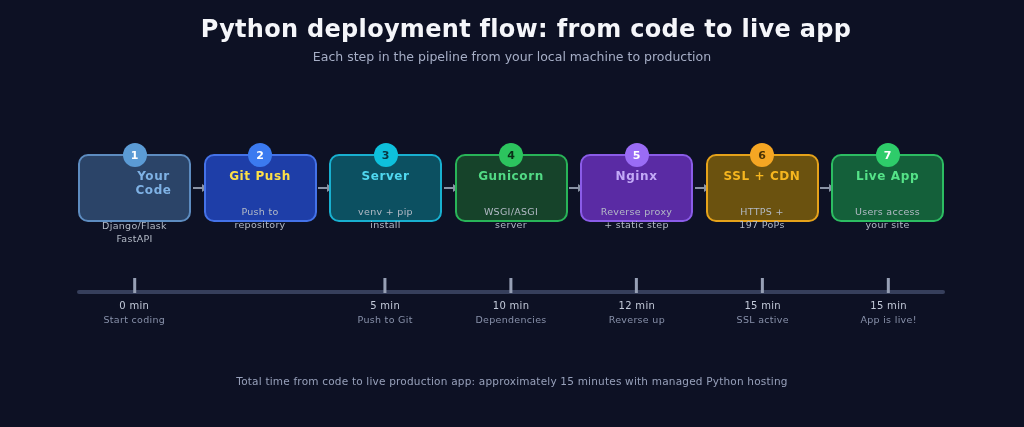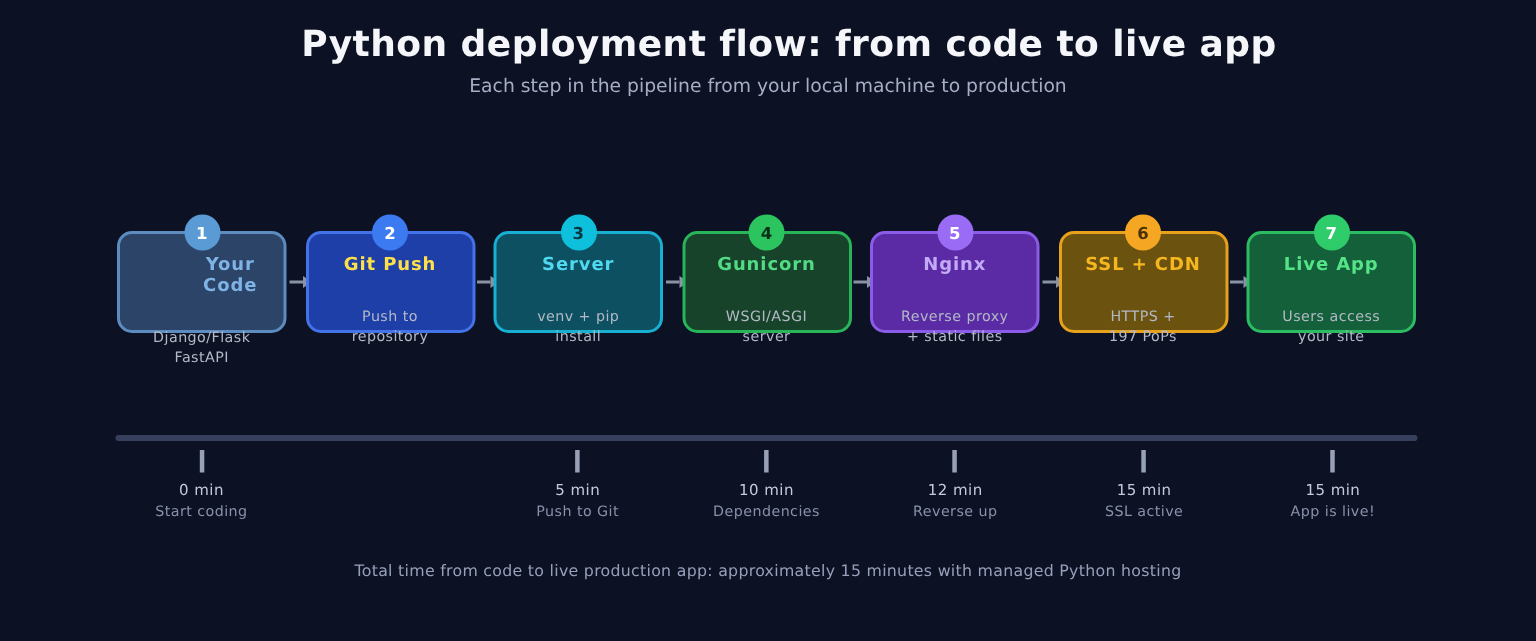--- a/index.html
+++ b/index.html
@@ -57,21 +57,21 @@
     content:"";position:absolute;right:-6px;top:-3px;
     border-top:4px solid transparent;border-bottom:4px solid transparent;
     border-left:6px solid #8a93a5;
   }
   
   .timeline-bar{
     position:absolute;left:77px;top:290px;width:868px;height:4px;
     background:#363f5c;border-radius:2px;
   }
   .milestones{
-    position:absolute;left:77px;top:300px;width:868px;height:55px;text-decoration:underline;
+    position:absolute;left:77px;top:278px;width:868px;height:55px;text-decoration:underline;
   }
   .milestone{
     position:absolute;top:0;transform:translateX(-50%);
     text-align:center;white-space:nowrap;
   }
   .tick{
     width:3px;height:15px;background:#97a0b5;margin:0 auto;
   }
   .m-time{
     margin-top:7px;font-size:10px;color:#c3cad9;letter-spacing:0.3px;
@@ -136,21 +136,21 @@
     </div>
 
     <div class="arrow">
         <span class="shaft"></span>
       </div>
 
     <div class="step-card" style="background-color: rgb(90, 43, 164); border-color: rgb(138, 92, 232);">
       <div class="badge" style="background-color: rgb(154, 108, 245); color: rgb(255, 255, 255);">5</div>
       <div class="step-title" style="color: rgb(195, 170, 247);">Nginx</div>
       <div class="step-desc">Reverse proxy
-+ static files</div>
++ static step</div>
     </div>
 
     <div class="arrow">
         <span class="shaft"></span>
       </div>
 
     <div class="step-card" style="background-color: rgb(107, 82, 15); border-color: rgb(229, 162, 26);">
       <div class="badge" style="background-color: rgb(245, 166, 35); color: rgb(74, 50, 5);">6</div>
       <div class="step-title" style="color: rgb(246, 182, 31);">SSL + CDN</div>
       <div class="step-desc">HTTPS +

